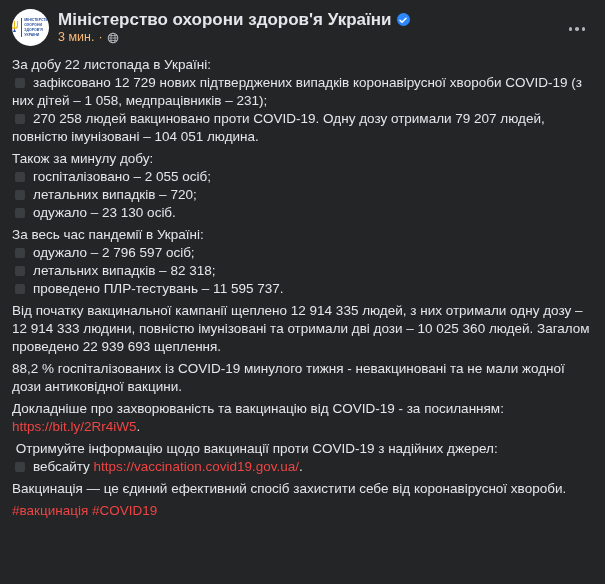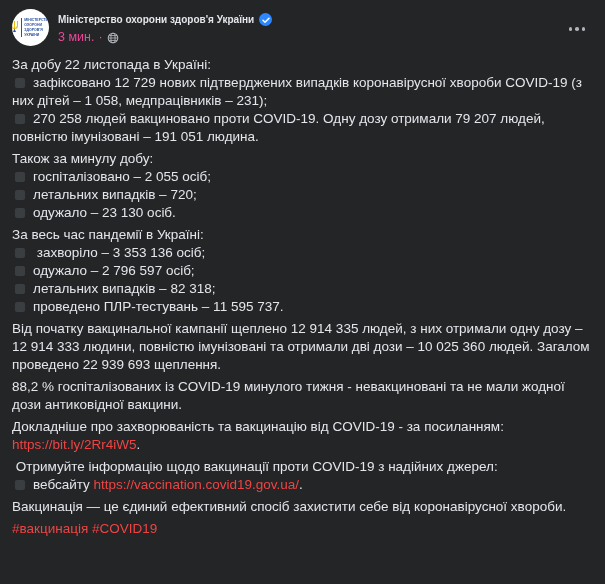--- a/index.html
+++ b/index.html
@@ -15,27 +15,27 @@
   .avatar{
     width:37px;height:37px;border-radius:50%;background:#ffffff;flex-shrink:0;
     display:flex;align-items:center;justify-content:center;gap:2px;cursor:pointer;
     overflow:hidden;
   }
   .trident{flex-shrink:0;}
   .av-lines{display:flex;flex-direction:column;gap:1px;border-left:1px solid #2b52a0;padding-left:2px;}
   .av-line{font-size:3.5px;line-height:4px;font-weight:bold;color:#2b52a0;white-space:nowrap;}
   .hdr-texts{display:flex;flex-direction:column;padding-top:1px;}
   .name-row{display:flex;align-items:center;gap:5px;}
-  .page-name{font-size:10px;font-weight:700;color:#e4e6eb;line-height:19px;cursor:pointer;}
+  .page-name{font-size:17px;font-weight:700;color:#e4e6eb;line-height:19px;cursor:pointer;}
   .badge{
     width:13px;height:13px;border-radius:50%;background:#2d88ff;color:#fff;
     display:flex;align-items:center;justify-content:center;
     font-size:9px;line-height:9px;flex-shrink:0;
   }
-  .meta{display:flex;align-items:center;gap:4px;font-size:12.5px;color:#ec4899;line-height:17px;cursor:pointer;}
+  .meta{display:flex;align-items:center;gap:4px;font-size:12.5px;color:#fdba74;line-height:17px;cursor:pointer;}
   .menu{
     position:absolute;right:2px;top:12px;display:flex;gap:3px;align-items:center;
     padding:6px;cursor:pointer;border-radius:50%;
   }
   .menu i{display:block;width:3.5px;height:3.5px;border-radius:50%;background:#b0b3b8;}
   
   .content{font-size:13.5px;line-height:18px;color:#e4e6eb;}
   .para{margin:0 0 4px 0;}
   .para:last-child{margin-bottom:0;}
   .line{white-space:pre-wrap;word-wrap:break-word;}
@@ -90,31 +90,30 @@
       <i></i>
         <i></i>
         <i></i>
     </div>
   </div>
 
   <div class="content">
       <div class="para">
         <div class="line"><span>За добу 22 листопада в Україні:</span></div>
         <div class="line"><span class="bullet"></span><span>зафіксовано 12 729 нових підтверджених випадків коронавірусної хвороби COVID-19 (з них дітей – 1 058, медпрацівників – 231);</span></div>
-        <div class="line"><span class="bullet"></span><span>270 258 людей вакциновано проти COVID-19. Одну дозу отримали 79 207 людей, повністю імунізовані – 191 051 людина.</span></div>
+        <div class="line"><span class="bullet"></span><span>270 258 людей вакциновано проти COVID-19. Одну дозу отримали 79 207 людей, повністю імунізовані – 104 051 людина.</span></div>
       </div>
       <div class="para">
         <div class="line"><span>Також за минулу добу:</span></div>
         <div class="line"><span class="bullet"></span><span>госпіталізовано – 2 055 осіб;</span></div>
         <div class="line"><span class="bullet"></span><span>летальних випадків – 720;</span></div>
         <div class="line"><span class="bullet"></span><span>одужало – 23 130 осіб.</span></div>
       </div>
       <div class="para">
         <div class="line"><span>За весь час пандемії в Україні:</span></div>
-        <div class="line"><span class="bullet"></span><span> захворіло – 3 353 136 осіб;</span></div>
         <div class="line"><span class="bullet"></span><span>одужало – 2 796 597 осіб;</span></div>
         <div class="line"><span class="bullet"></span><span>летальних випадків – 82 318;</span></div>
         <div class="line"><span class="bullet"></span><span>проведено ПЛР-тестувань – 11 595 737.</span></div>
       </div>
       <div class="para">
         <div class="line"><span>Від початку вакцинальної кампанії щеплено 12 914 335 людей, з них отримали одну дозу – 12 914 333 людини, повністю імунізовані та отримали дві дози – 10 025 360 людей. Загалом проведено 22 939 693 щеплення.</span></div>
       </div>
       <div class="para">
         <div class="line"><span>88,2 % госпіталізованих із COVID-19 минулого тижня - невакциновані та не мали жодної дози антиковідної вакцини.</span></div>
       </div>

